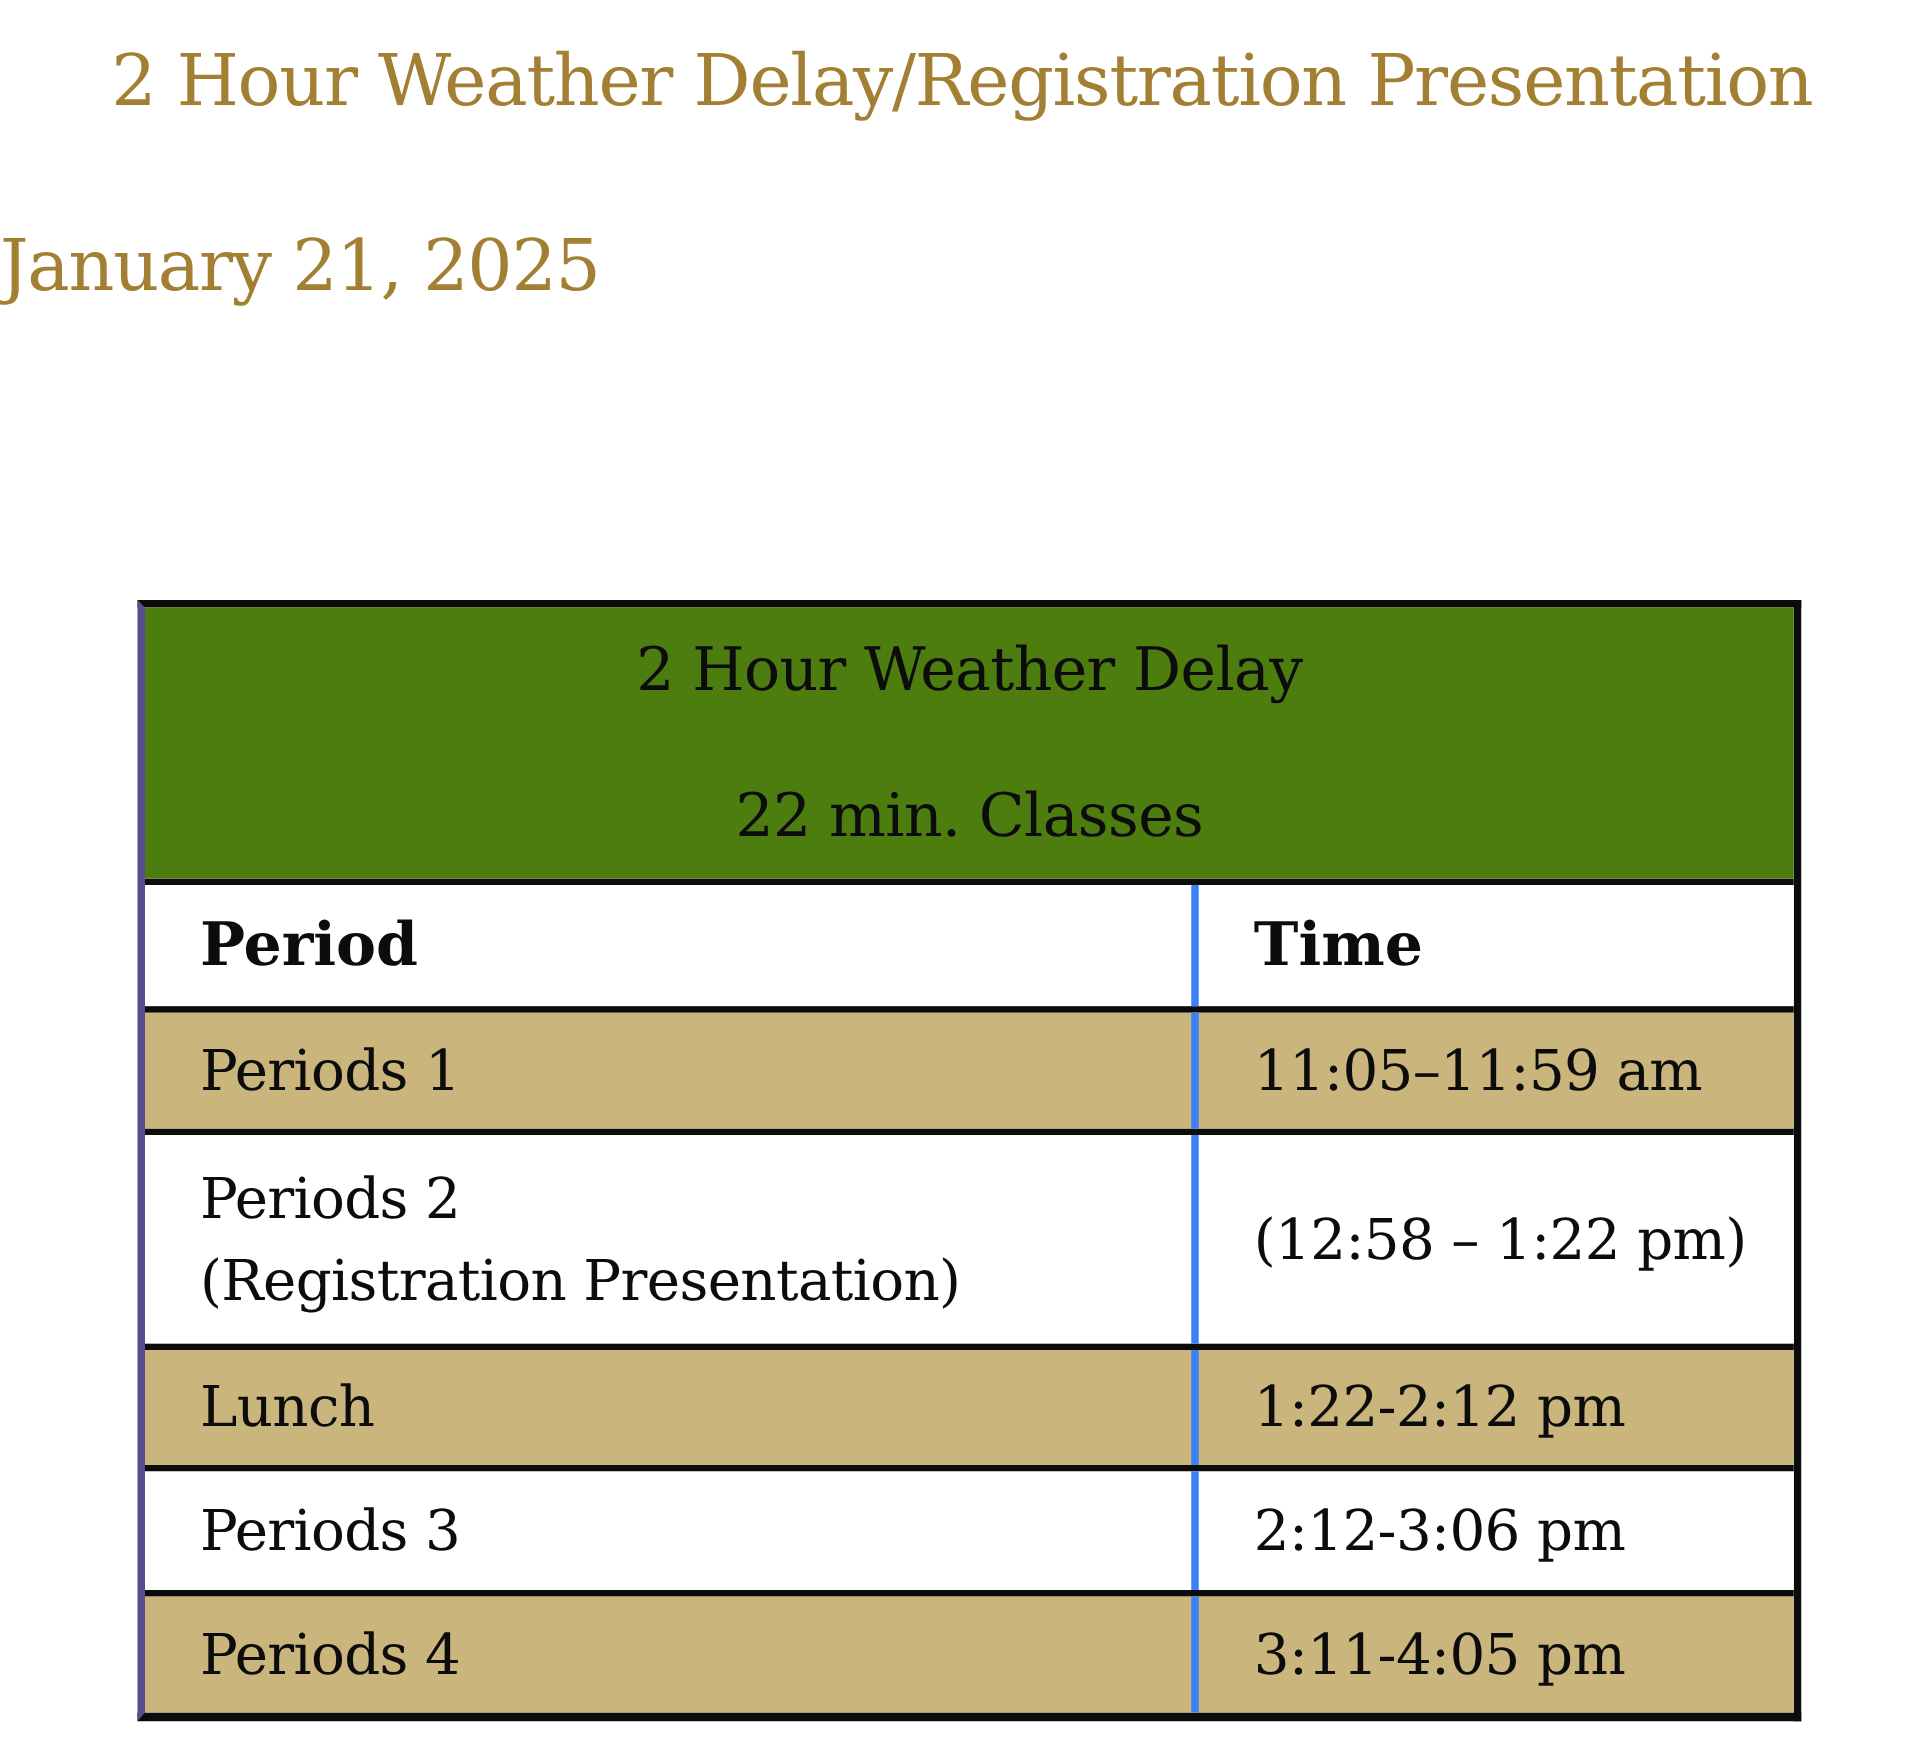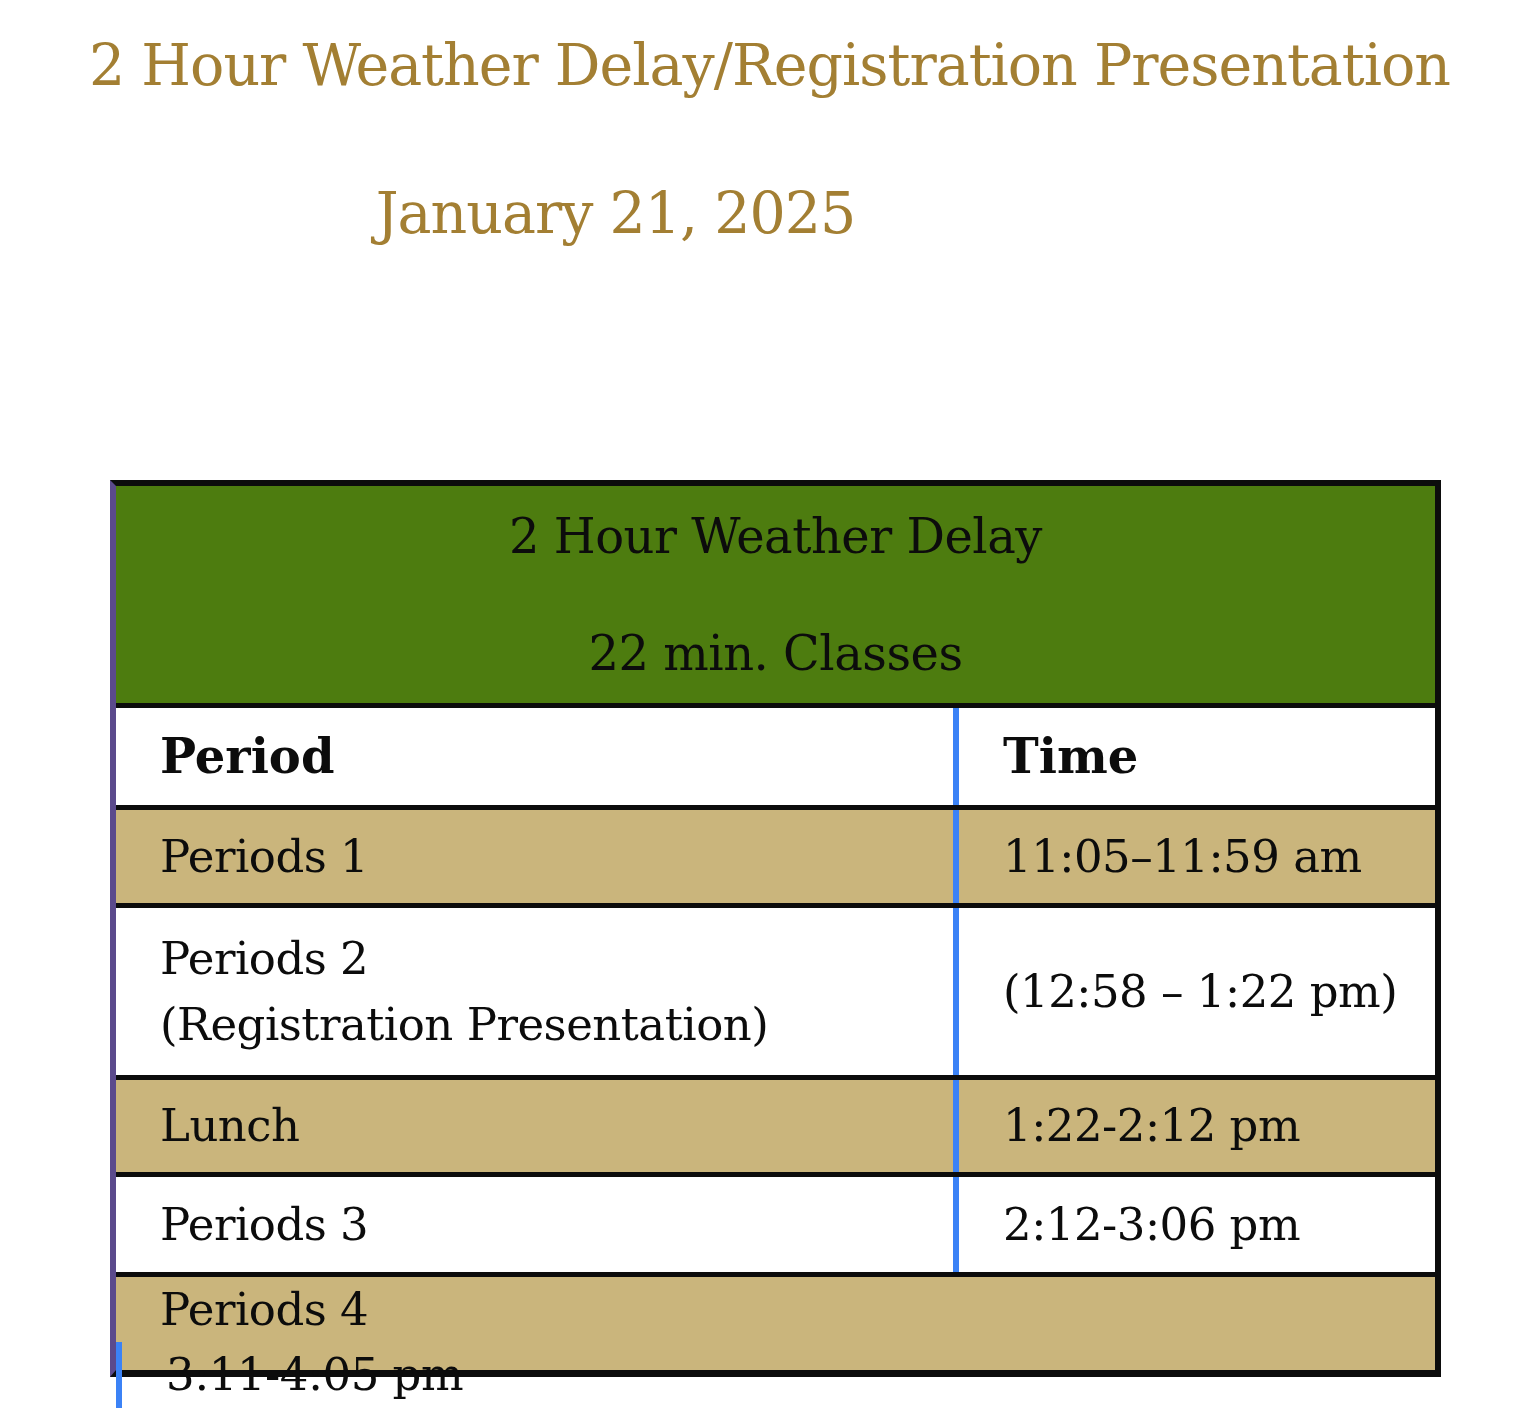--- a/index.html
+++ b/index.html
@@ -27,21 +27,20 @@
     line-height: 1.25;
     letter-spacing: -1px;
     color: #A37F33;
     white-space: nowrap;
   }
   .date-line {
     position: absolute;
     top: 178px;
     left: 0;
     width: 1231px;
-    text-align: center;
     font-size: 57px;
     line-height: 1.25;
     letter-spacing: -1px;
     color: #A37F33;
     white-space: nowrap;
   }
   .schedule-table {
     position: absolute;
     top: 480px;
     left: 110px;
@@ -87,21 +86,21 @@
   .header-row .cell {
     font-weight: bold;
     font-size: 48px;
     letter-spacing: 0;
   }
   .header-row { height: 97px; }
   .row-1 { height: 93px; }
   .row-2 { height: 167px; }
   .row-3 { height: 92px; }
   .row-4 { height: 95px; }
-  .row-5 { height: 93px; flex-direction: column; }
+  .row-5 { height: 93px; }
 </style>
 </head>
 <body>
 
 <div class="page">
 
   <div class="main-title">2 Hour Weather Delay/Registration Presentation</div>
 
   <div class="date-line">January 21, 2025</div>
 

